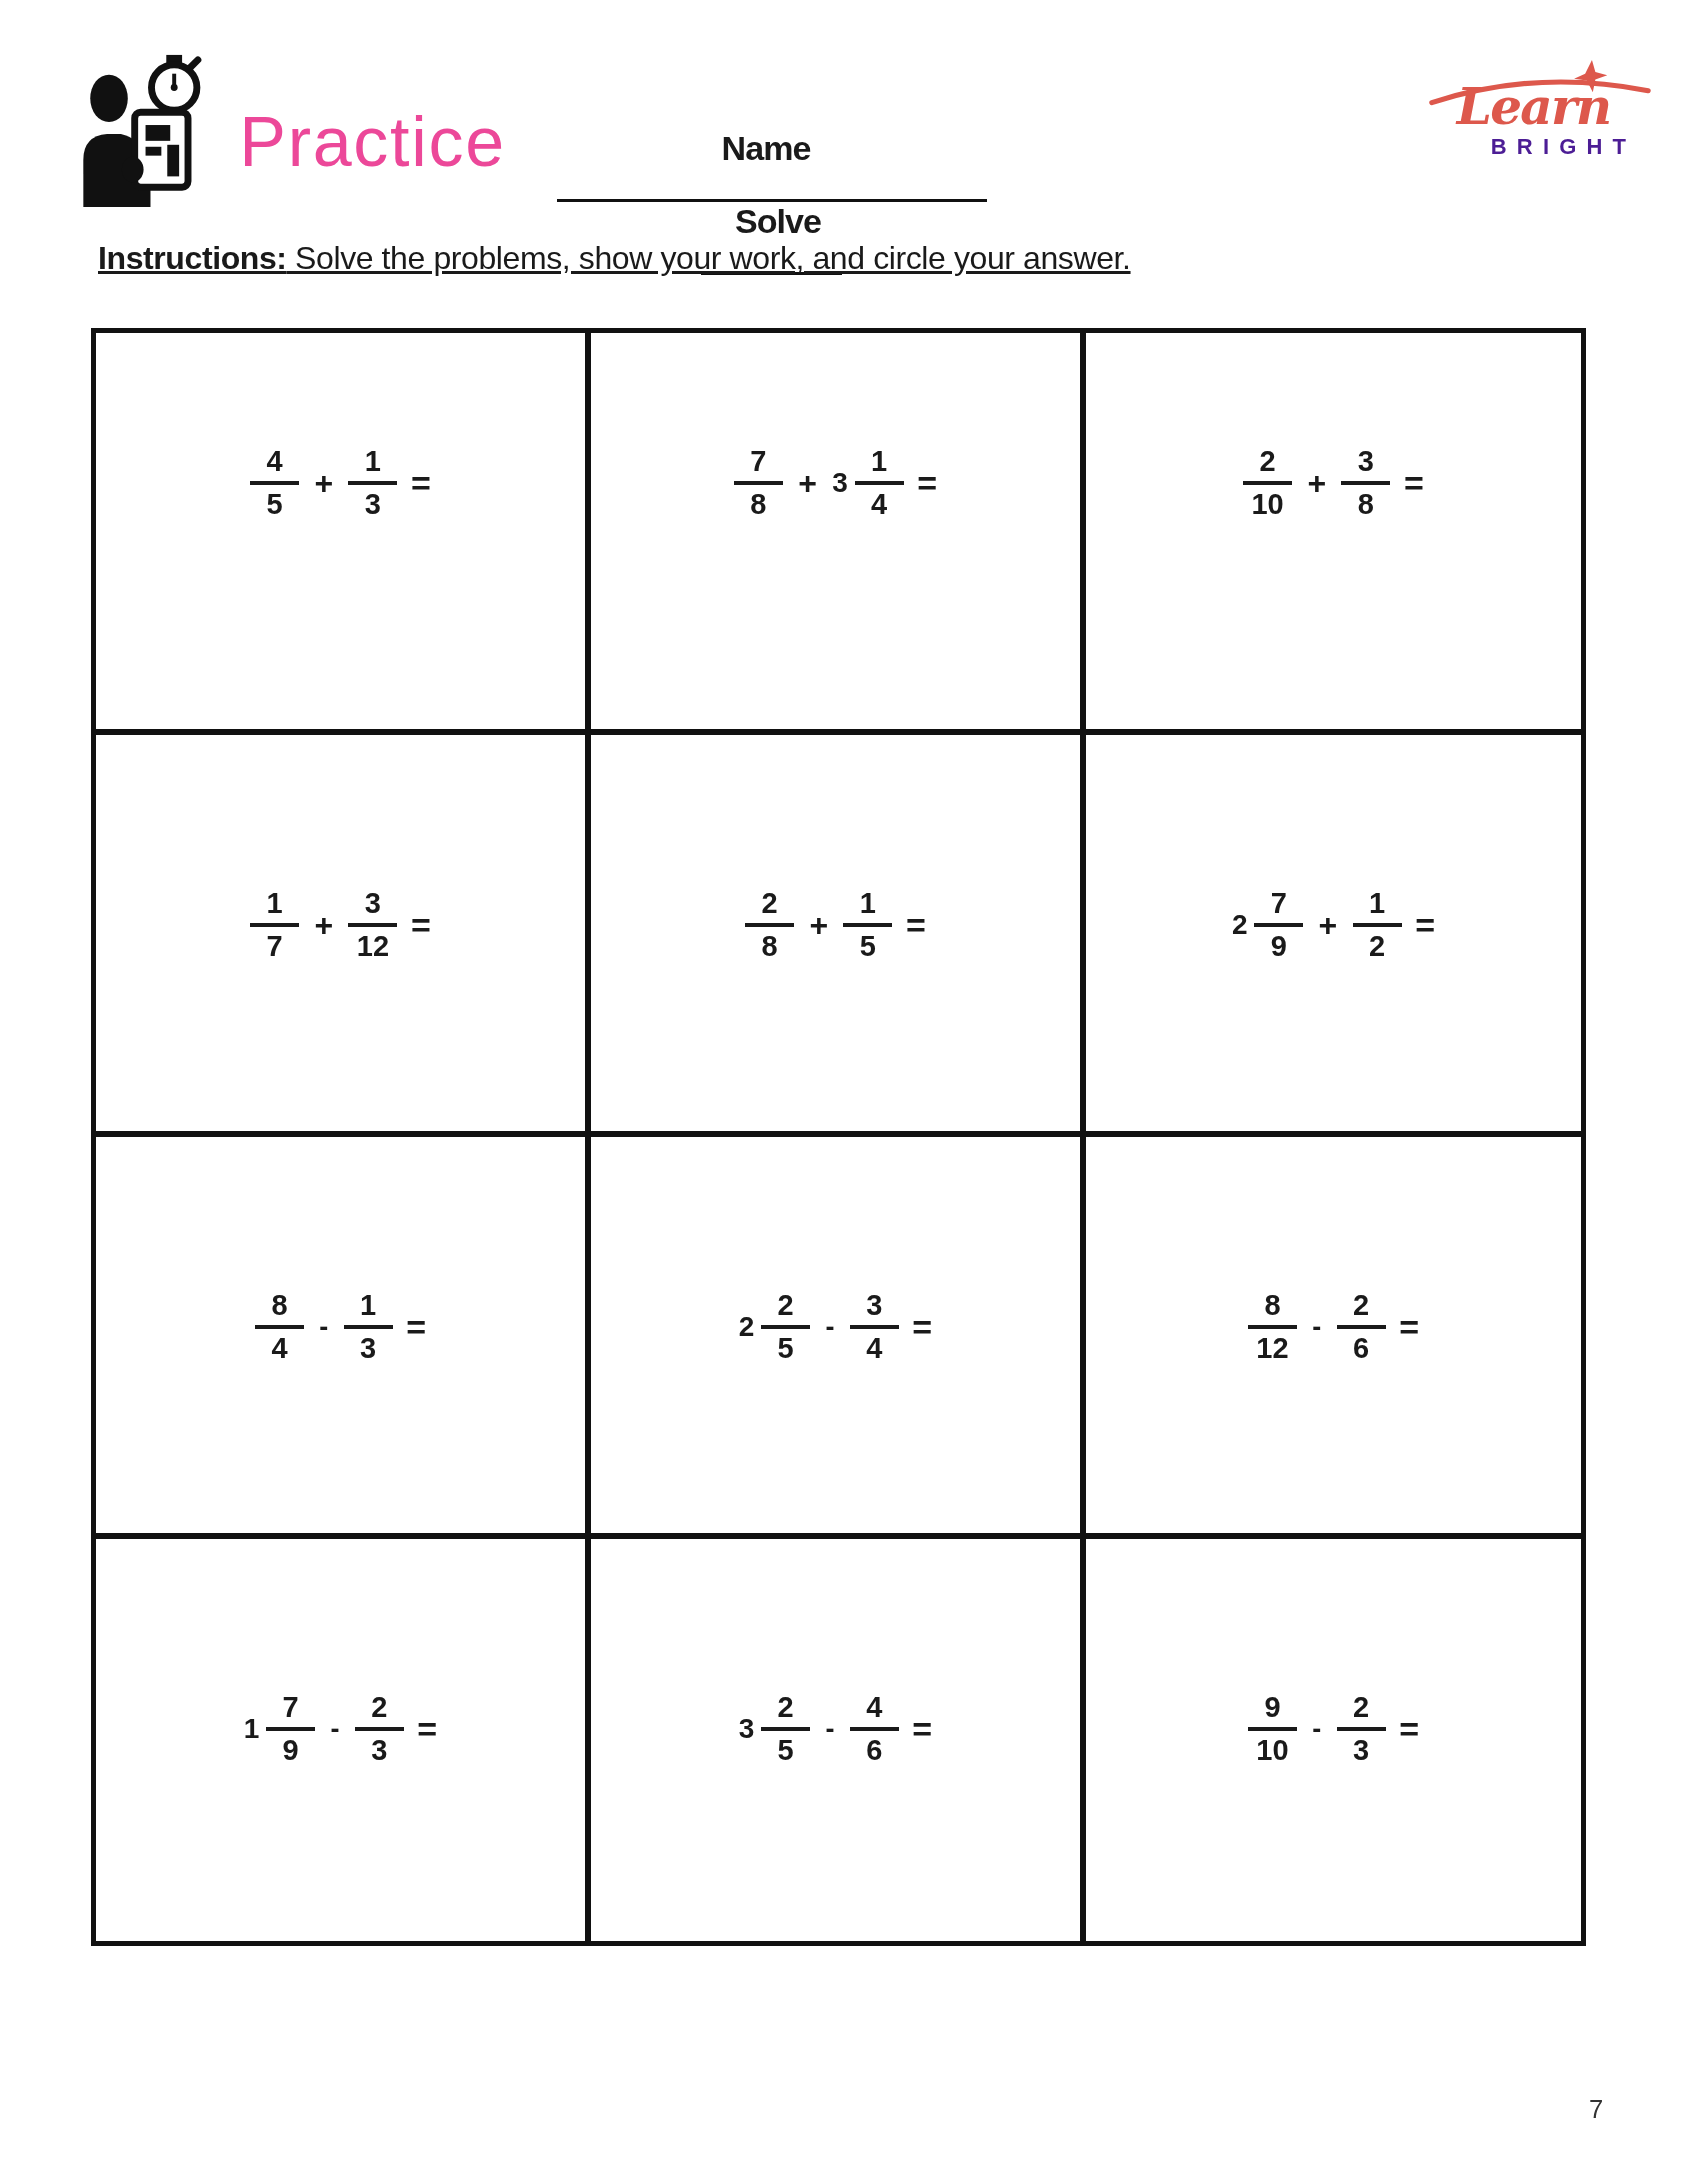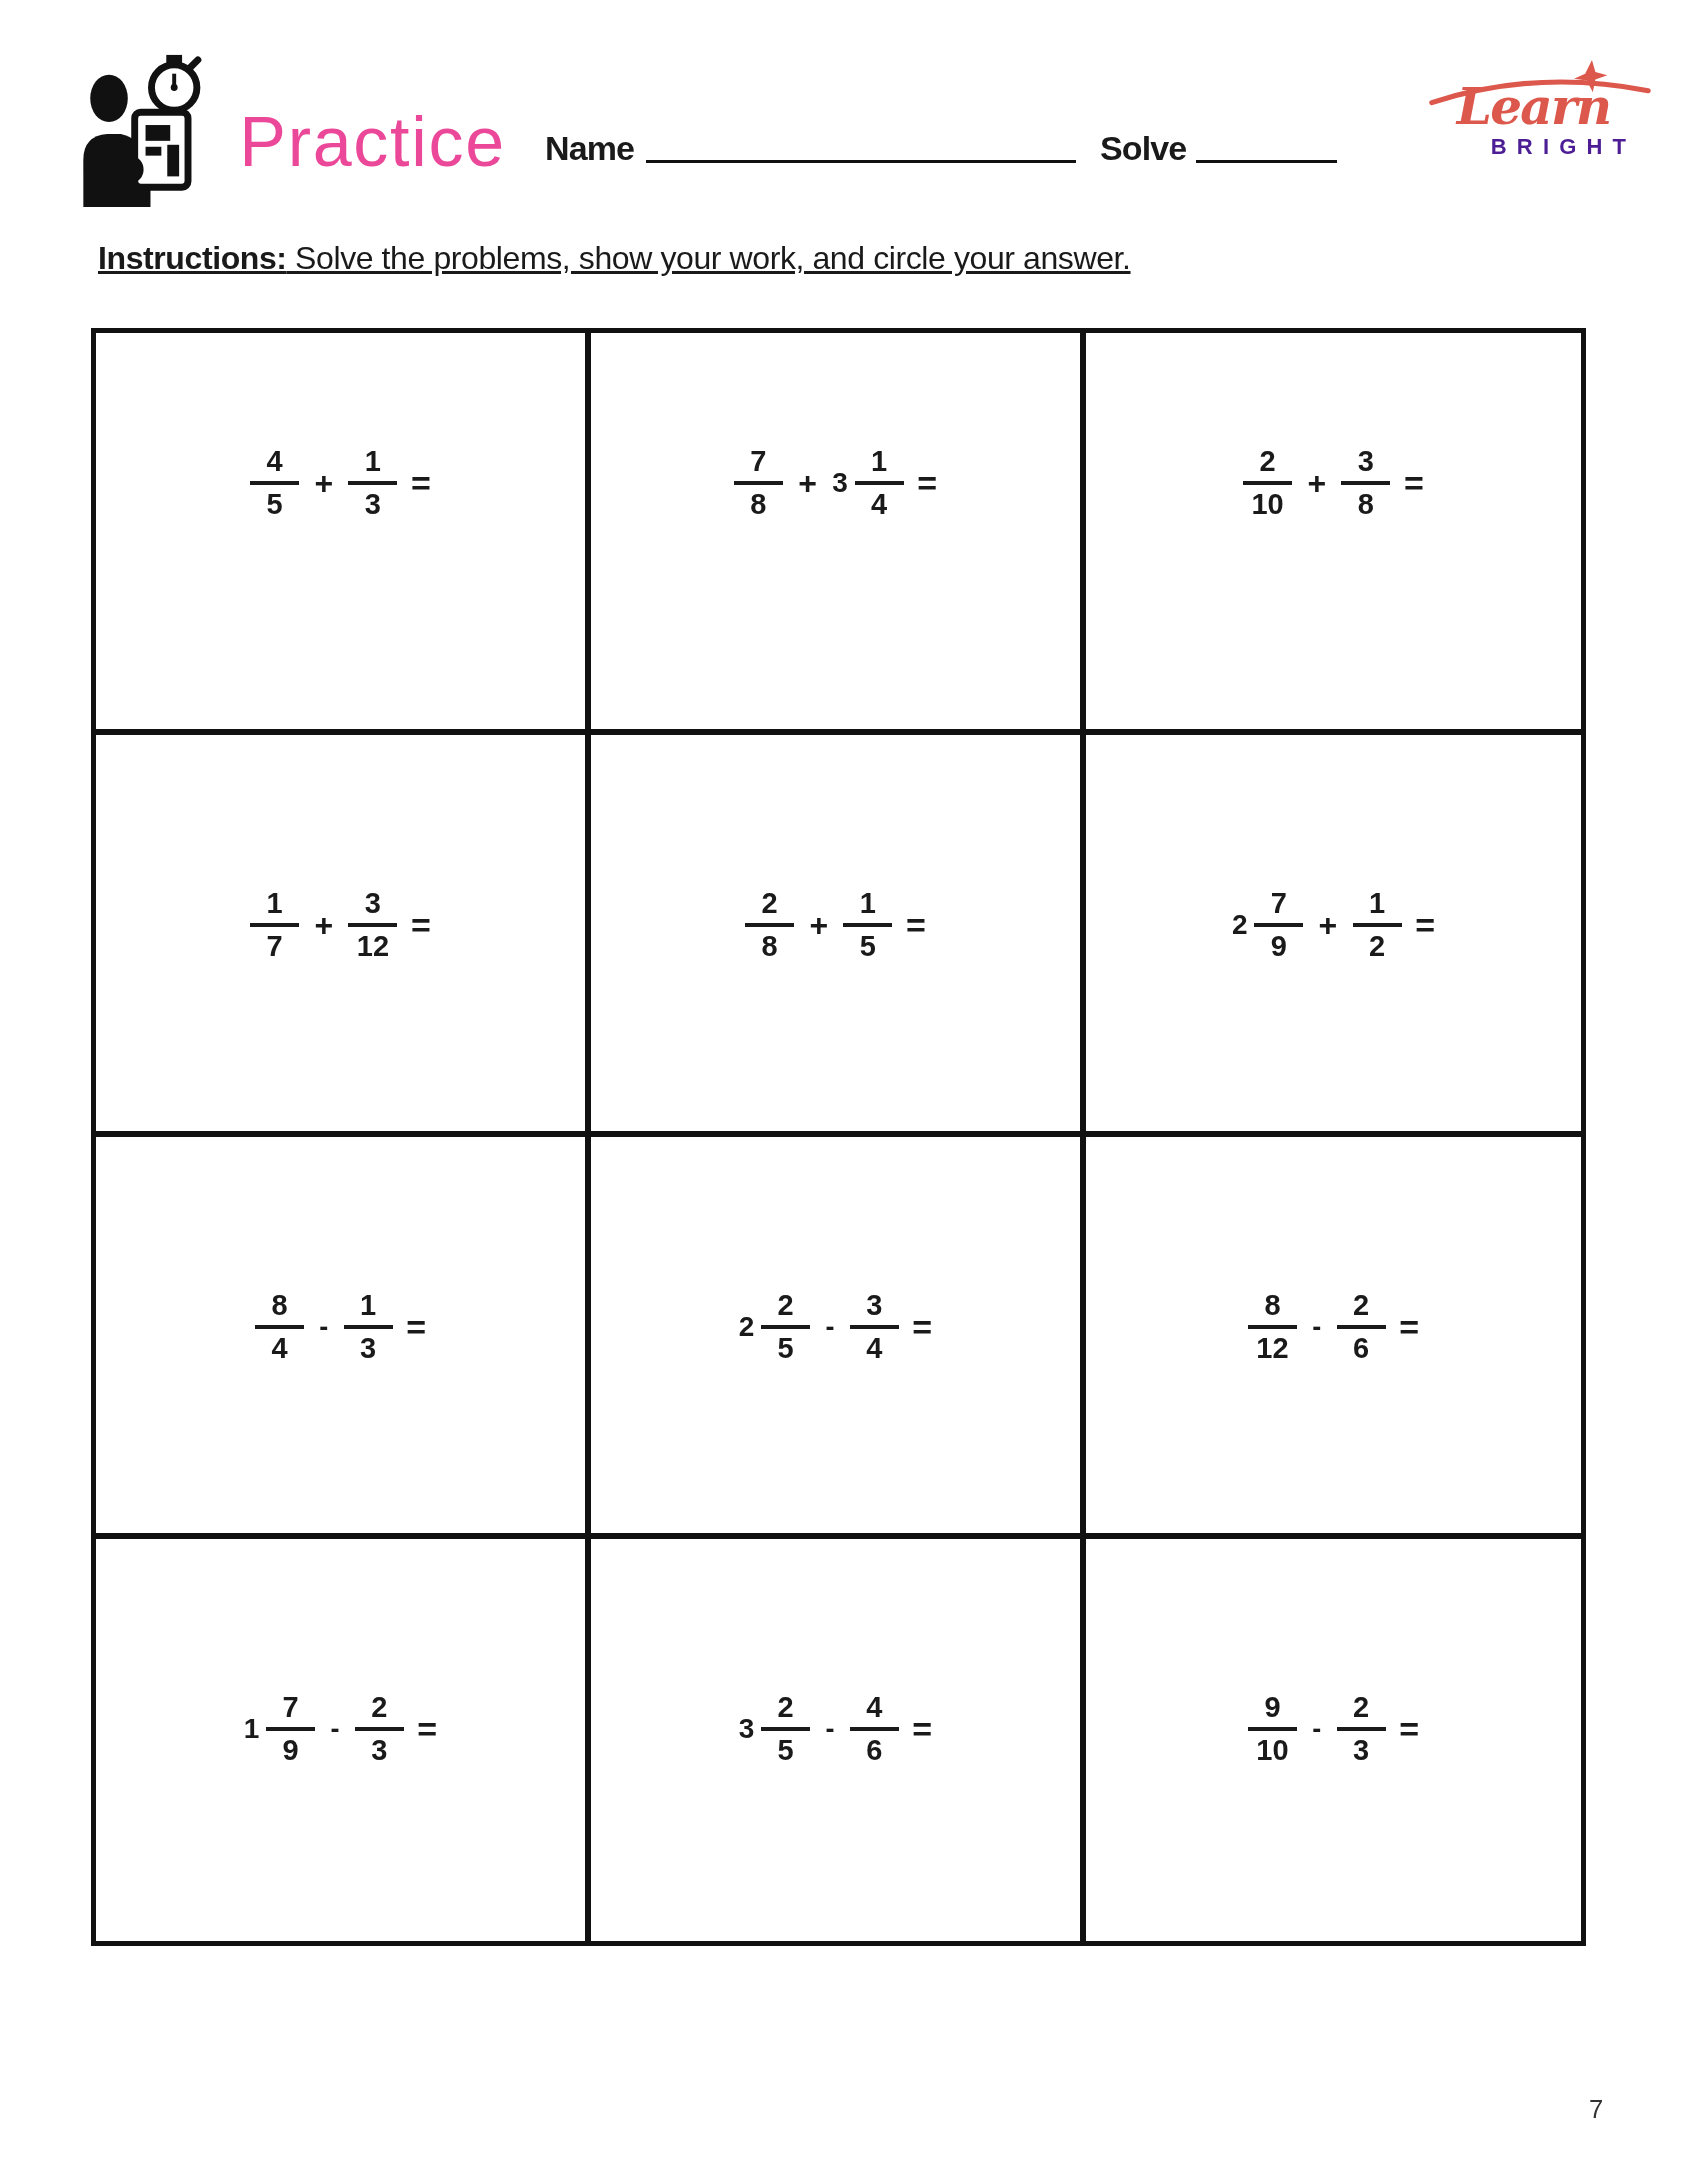--- a/index.html
+++ b/index.html
@@ -13,21 +13,21 @@
   }
 
   
   .practice-logo { position: absolute; left: 75px; top: 49px; display: flex; align-items: center; }
   .practice-logo svg { width: 149px; height: 158px; }
   .practice-word {
     font-size: 70px; font-weight: 400; letter-spacing: 1.7px; color: #ec4899;
     margin-left: 15.3px; margin-top: 24px;
   }
 
-  .name-date { position: absolute; left: 545px; top: 129px; display: flex; align-items: flex-start; white-space: nowrap; }
+  .name-date { position: absolute; left: 545px; top: 129px; display: flex; align-items: center; white-space: nowrap; flex-direction: column; }
   .form-label { font-size: 34px; font-weight: 700; letter-spacing: -0.9px; }
   .fill-line { display: inline-block; border-bottom: 3.4px solid #111; height: 34px; }
   .name-line { width: 430px; margin-left: 12px; }
   .date-label { margin-left: 24px; }
   .date-line { width: 141px; margin-left: 10.2px; }
 
   .brand { position: absolute; left: 1410px; top: 53px; width: 247px; text-align: center; }
   .brand-swoosh { position: absolute; left: 15.3px; top: 0; width: 230px; height: 60px; }
   .brand-learn {
     font-family: "DejaVu Serif", serif; font-style: italic; font-weight: 700;

